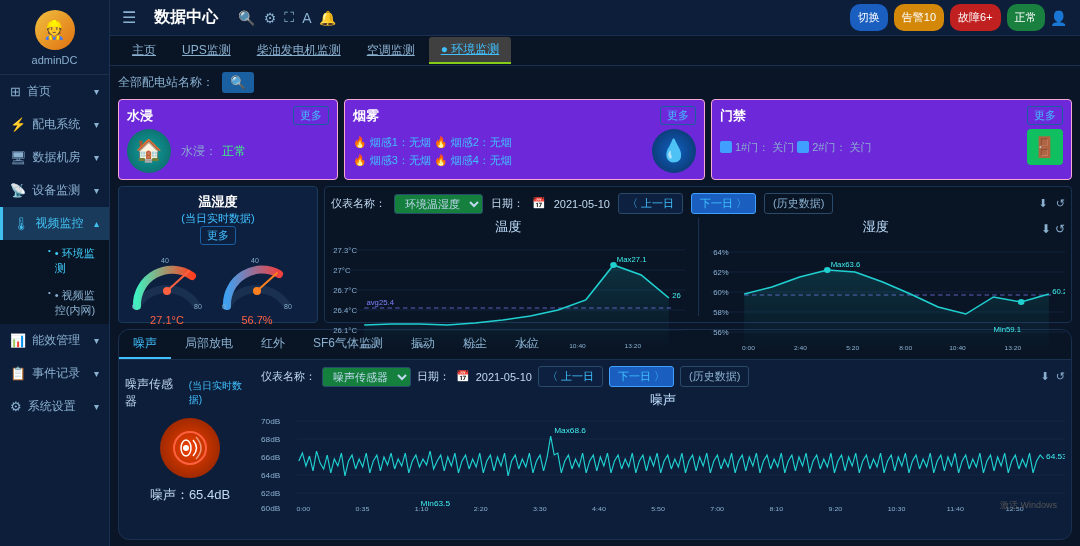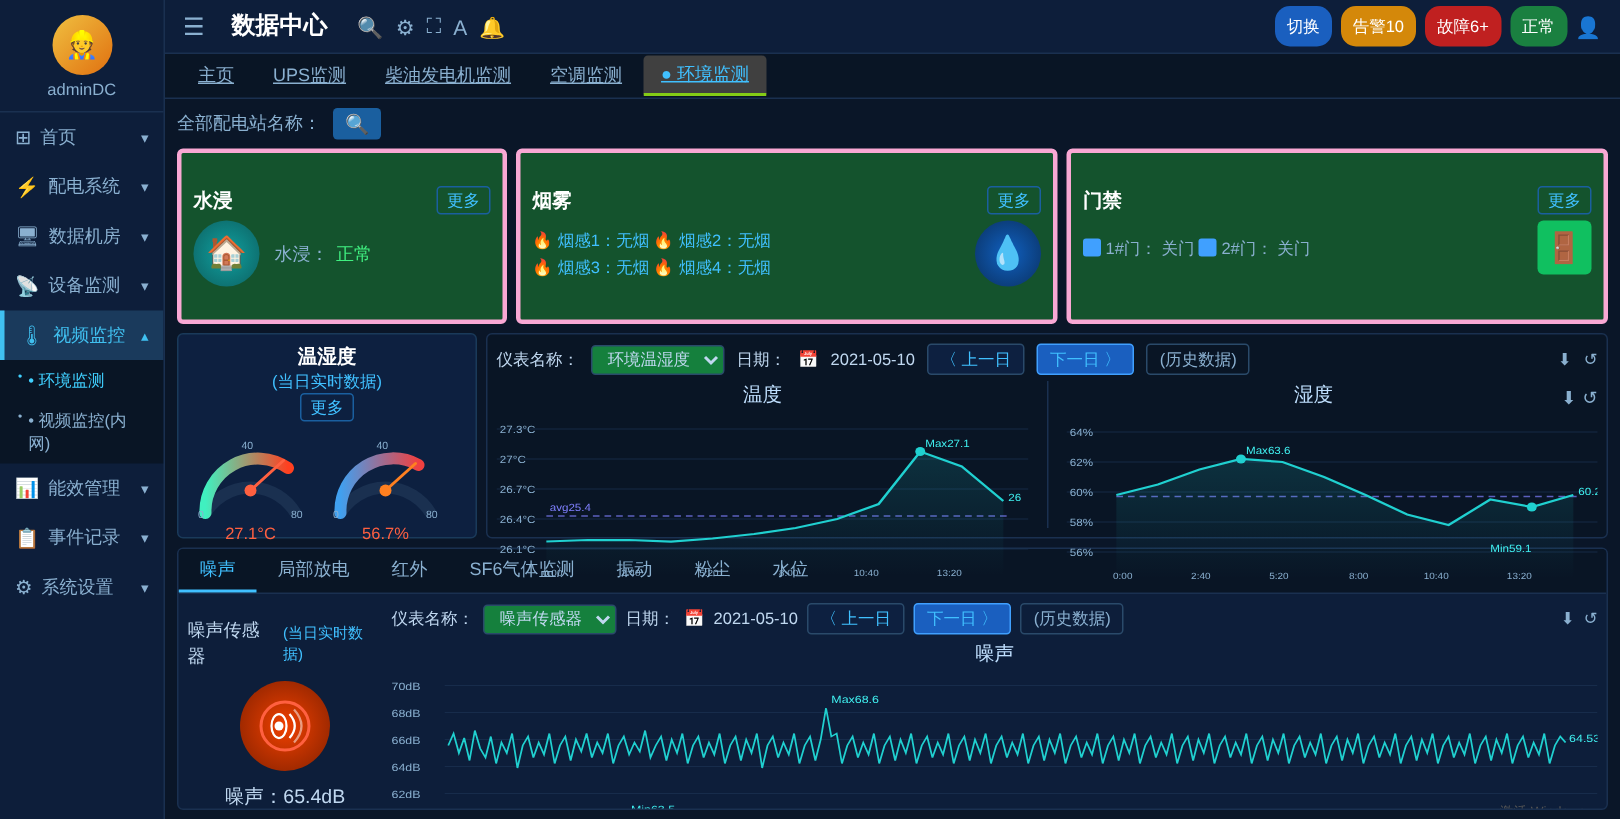--- a/index.html
+++ b/index.html
@@ -47,23 +47,24 @@
       gap: 6px;
       transition: background 0.2s;
     }
     .menu-item:hover, .menu-item.active { background: #1a3a5c; color: #40c0f0; }
     .menu-item.active { border-left: 3px solid #40c0f0; }
     .menu-item .icon { font-size: 13px; }
     .menu-item .arrow { margin-left: auto; font-size: 10px; }
     .sub-menu { background: #091525; }
     .sub-item {
       display: flex; 
-      padding: 6px 10px 6px 12px; cursor: pointer;
+      padding: 6px 10px 6px 24px; cursor: pointer;
       color: #8ab0d0; font-size: 11px;
       transition: background 0.2s;
+      margin-left: 24px;
     }
     .sub-item.active { color: #40d0ff; }
     .sub-item::before { content: '•'; margin-right: 4px; font-size: 8px; }
 
     
     .main {
       flex: 1;
       display: flex;
       flex-direction: column;
       overflow: hidden;
@@ -158,24 +159,24 @@
       cursor: pointer;
       font-size: 13px;
     }
 
     
     .cards-row {
       display: flex;
       gap: 6px;
     }
     .card {
-      background: #14532d;
-      border: 3px solid #f9a8d4;
+      background: #6d28d9;
+      border: 1px solid #f9a8d4;
       border-radius: 4px;
-      padding: 22px 8px;
+      padding: 6px 8px;
       flex: 1;
     }
     .card-header {
       display: flex;
       align-items: center;
       justify-content: space-between;
       margin-bottom: 4px;
     }
     .card-title { font-size: 13px; color: #fff; font-weight: bold; }
     .more-btn {
@@ -671,21 +672,21 @@
               <text x="122" y="108" fill="#8ab0d0" font-size="6">5:20</text>
               <text x="170" y="108" fill="#8ab0d0" font-size="6">8:00</text>
               <text x="215" y="108" fill="#8ab0d0" font-size="6">10:40</text>
               <text x="265" y="108" fill="#8ab0d0" font-size="6">13:20</text>
             </svg>
           </div>
         </div>
       </div>
     </div>
 
-    <div class="bottom-section" style="height:175px;flex-shrink:0;">
+    <div class="bottom-section" style="height:211px;flex-shrink:0;border-radius:11px;">
 
       <div class="tabs-row">
         <div class="btab active">噪声</div>
         <div class="btab">局部放电</div>
         <div class="btab">红外</div>
         <div class="btab">SF6气体监测</div>
         <div class="btab">振动</div>
         <div class="btab">粉尘</div>
         <div class="btab">水位</div>
       </div>

